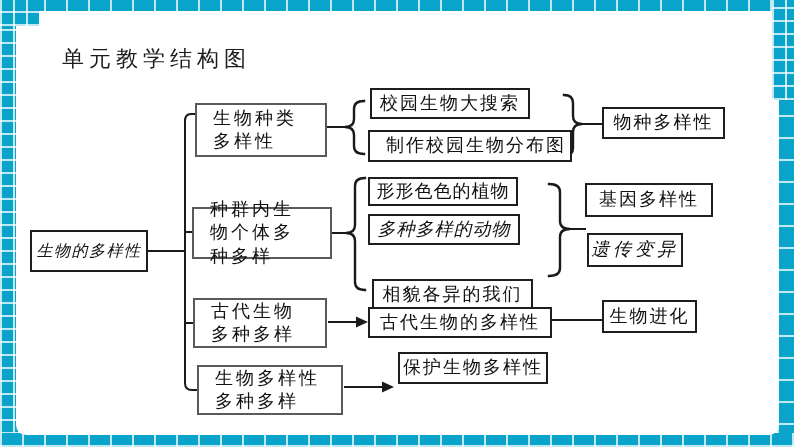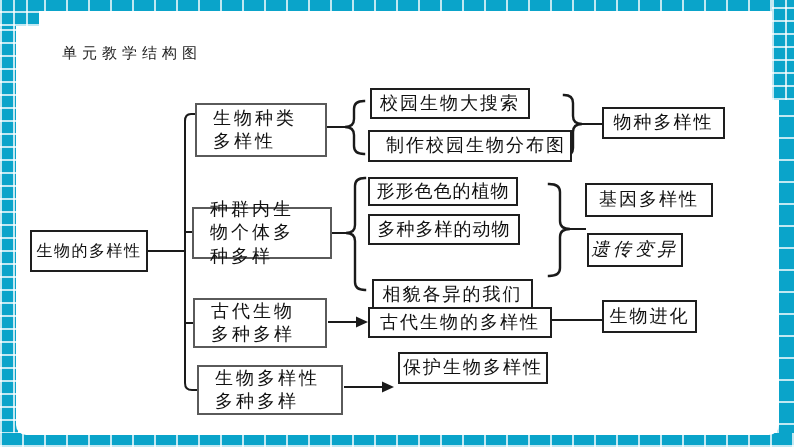--- a/index.html
+++ b/index.html
@@ -25,46 +25,46 @@
   .frame-bottom{left:0;top:433px;width:794px;height:14px;z-index:1;}
   .panel{
     position:absolute;left:16px;top:11px;width:763px;height:424px;
     background:#ffffff;border-radius:10px;z-index:2;
   }
   .corner-tl{left:0;top:0;width:39px;height:26px;z-index:3;}
   .corner-tr{left:772px;top:0;width:22px;height:100px;z-index:3;}
   
   .content{position:absolute;left:0;top:0;width:794px;height:447px;z-index:4;}
   .title{
-    position:absolute;left:62px;top:44px;font-size:15px;letter-spacing:5px;
+    position:absolute;left:62px;top:44px;font-size:22px;letter-spacing:5px;
     color:#1c1c1c;white-space:nowrap;
   }
   .node{
     position:absolute;background:#fff;color:#111;
     border:2px solid #1e1e1e;box-sizing:border-box;
     display:flex;align-items:center;justify-content:center;
     font-size:18px;line-height:1.3;text-align:left;white-space:nowrap;
     letter-spacing:1px;
   }
   .node.head{
     border-color:#5a5a5a;justify-content:flex-start;align-items:center;
     text-align:left;white-space:normal;padding:2px 16px;letter-spacing:3px;
   }
-  .node.root{font-size:16px;letter-spacing:1.5px;}
+  .node.root{font-size:16px;letter-spacing:1.5px;font-style:italic;}
   .sp4{letter-spacing:4px;}
   .sp2{letter-spacing:2px;}
   
   .n-root {left:30px; top:230px; width:118px; height:42px;}
   .n-g1h  {left:195px;top:103px;width:132px;height:54px;}
   .n-g1c1 {left:370px;top:88px; width:160px;height:31px;}
   .n-g1c2 {left:368px;top:130px;width:204px;height:32px;padding-left:12px;}
   .n-g1r  {left:602px;top:107px;width:123px;height:32px;}
   .n-g2h  {left:192px;top:207px;width:140px;height:52px;letter-spacing:2px;}
   .n-g2c1 {left:368px;top:177px;width:150px;height:29px;}
-  .n-g2c2 {left:368px;top:214px;width:152px;height:31px;}
+  .n-g2c2 {left:368px;top:214px;width:152px;height:31px;font-style:italic;}
   .n-g2c3 {left:372px;top:263px;width:161px;height:32px;margin-top:16px;}
   .n-g2r1 {left:585px;top:183px;width:128px;height:34px;}
   .n-g2r2 {left:587px;top:233px;width:96px; height:34px;font-style:italic;}
   .n-g3h  {left:193px;top:298px;width:134px;height:50px;letter-spacing:4px;}
   .n-g3m  {left:368px;top:307px;width:184px;height:31px;}
   .n-g3r  {left:602px;top:300px;width:95px; height:33px;}
   .n-g4h  {left:197px;top:365px;width:146px;height:50px;}
   .n-g4m  {left:398px;top:352px;width:150px;height:32px;}
   svg.connectors{position:absolute;left:0;top:0;z-index:3;pointer-events:none;}
   svg.connectors path{stroke:#1a1a1a;fill:none;stroke-width:2px;stroke-linecap:square;}

